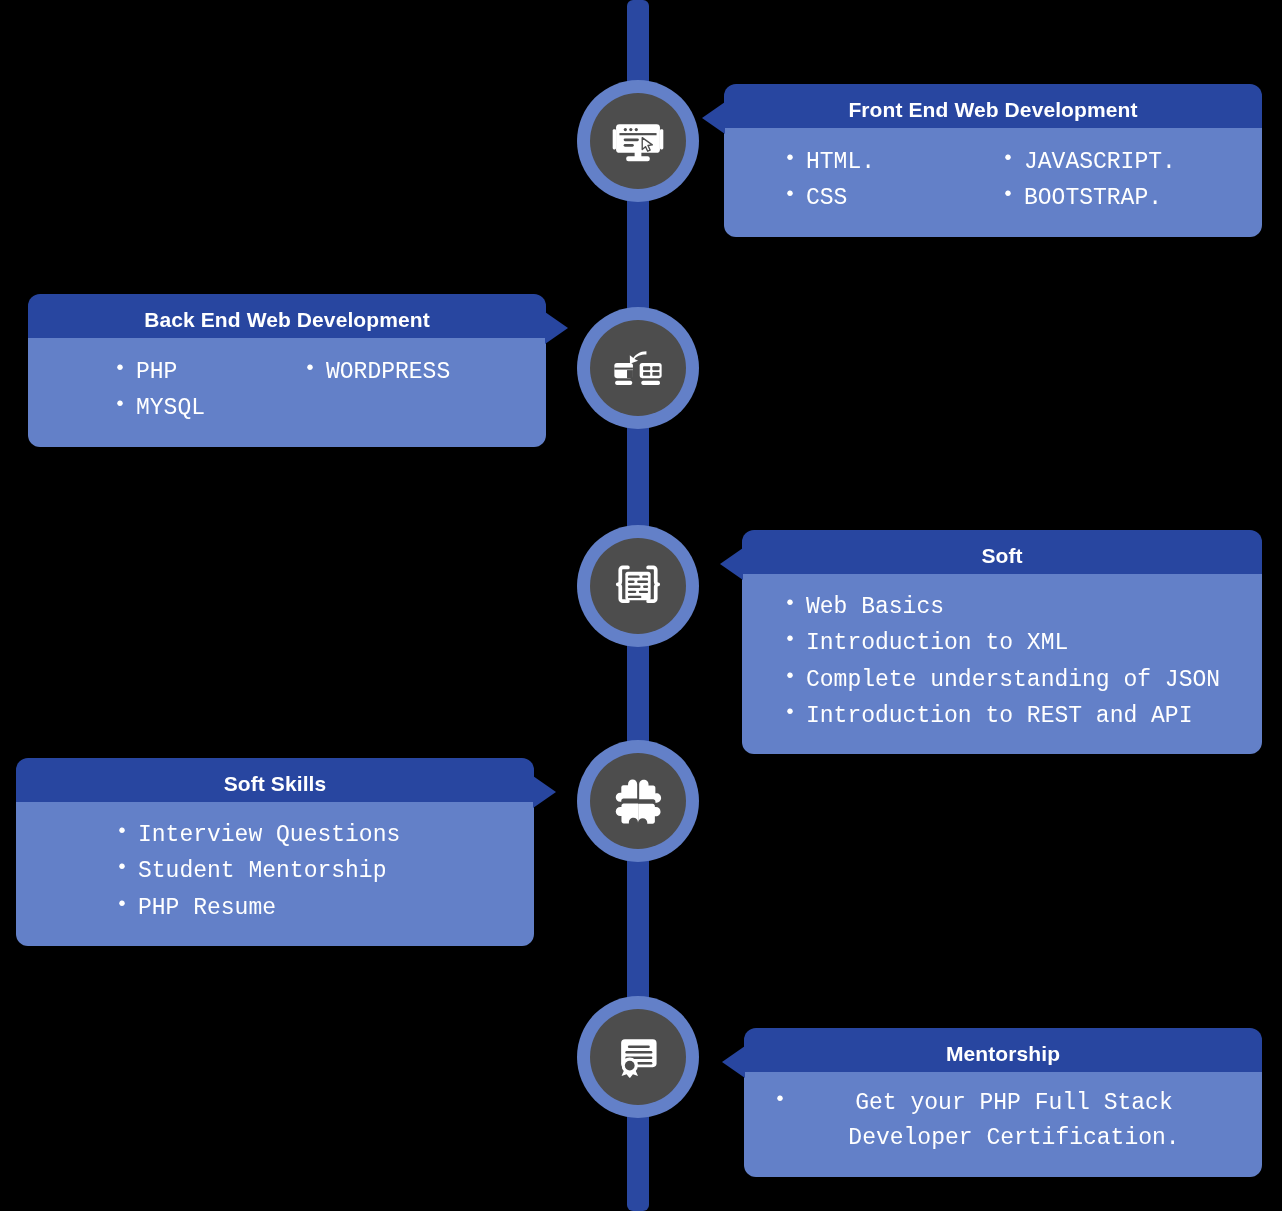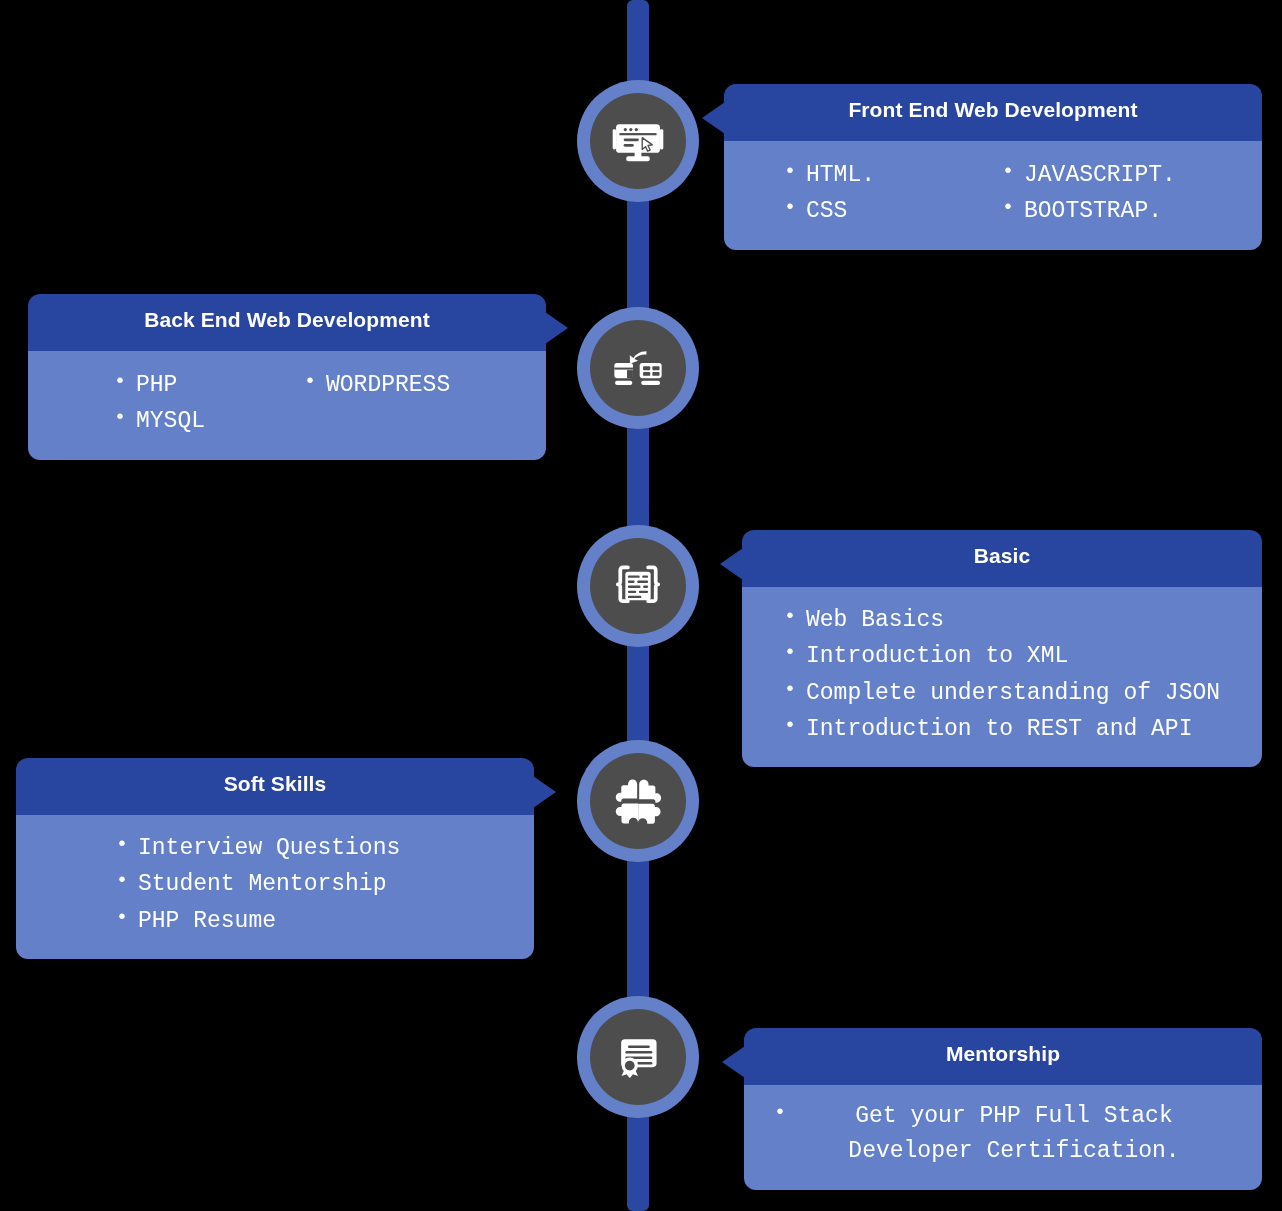--- a/index.html
+++ b/index.html
@@ -62,21 +62,21 @@
     z-index: 3;
     filter: drop-shadow(0 7px 9px rgba(0,0,0,0.85));
   }
   .card-header {
     position: relative;
     background: #2846a0;
     color: #ffffff;
     font-size: 21px;
     font-weight: bold;
     letter-spacing: 0.1px;
-    padding: 14px 26px 19px 26px;
+    padding: 14px 26px 6px 26px;
     border-radius: 12px 12px 0 0;
     text-align: center;
     box-sizing: border-box;
   }
   .card-body {
     background: #6380c8;
     border-radius: 0 0 12px 12px;
     padding: 16px 22px 20px 22px;
     box-sizing: border-box;
     font-family: Liberation Mono, monospace;
@@ -312,21 +312,21 @@
             <li>WORDPRESS</li>
           </ul>
         </div>
       </div>
     </div>
   </div>
 
   <div class="card" id="card-basic">
     <div class="card-header">
       <span class="tab tab-left"></span>
-      <span>Basic</span>
+      <span>Soft</span>
     </div>
     <div class="card-body">
       <ul class="items">
         <li>Web Basics</li>
         <li>Introduction to XML</li>
         <li>Complete understanding of JSON</li>
         <li>Introduction to REST and API</li>
       </ul>
     </div>
   </div>

